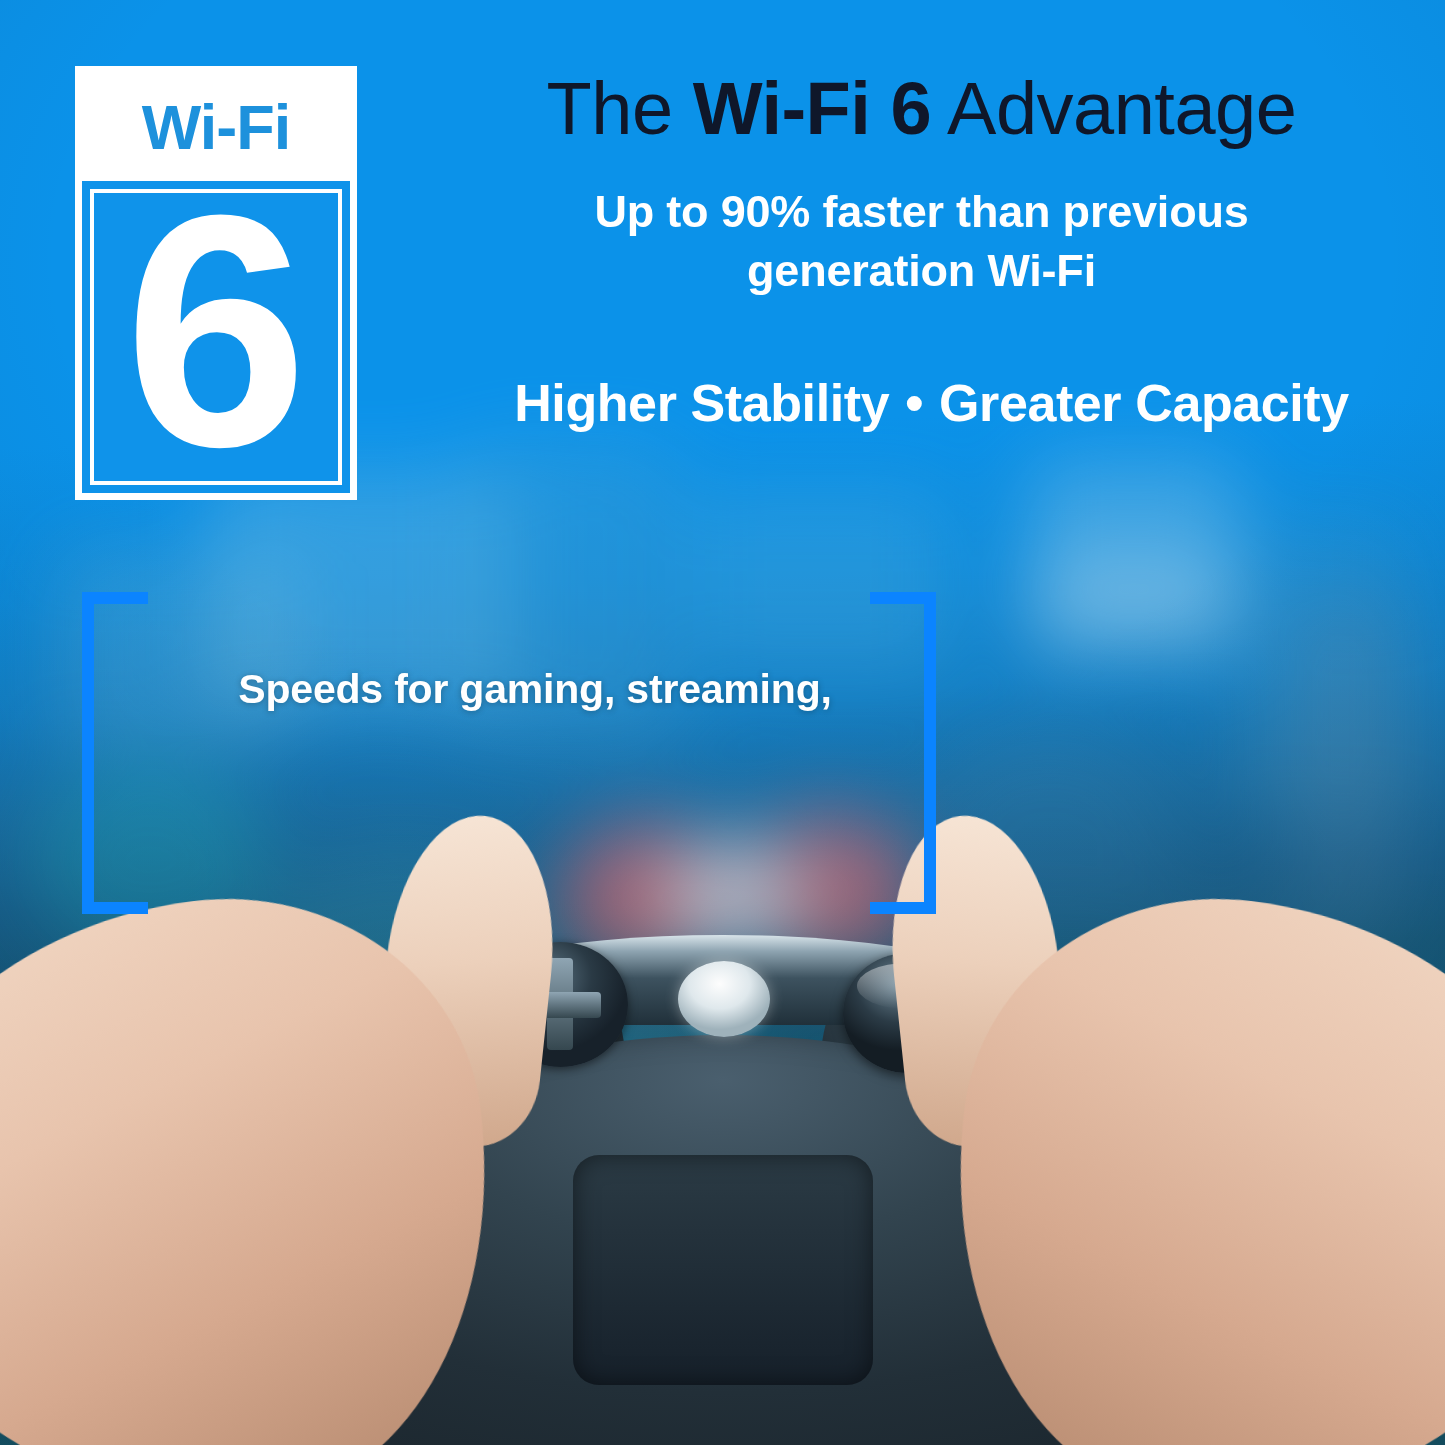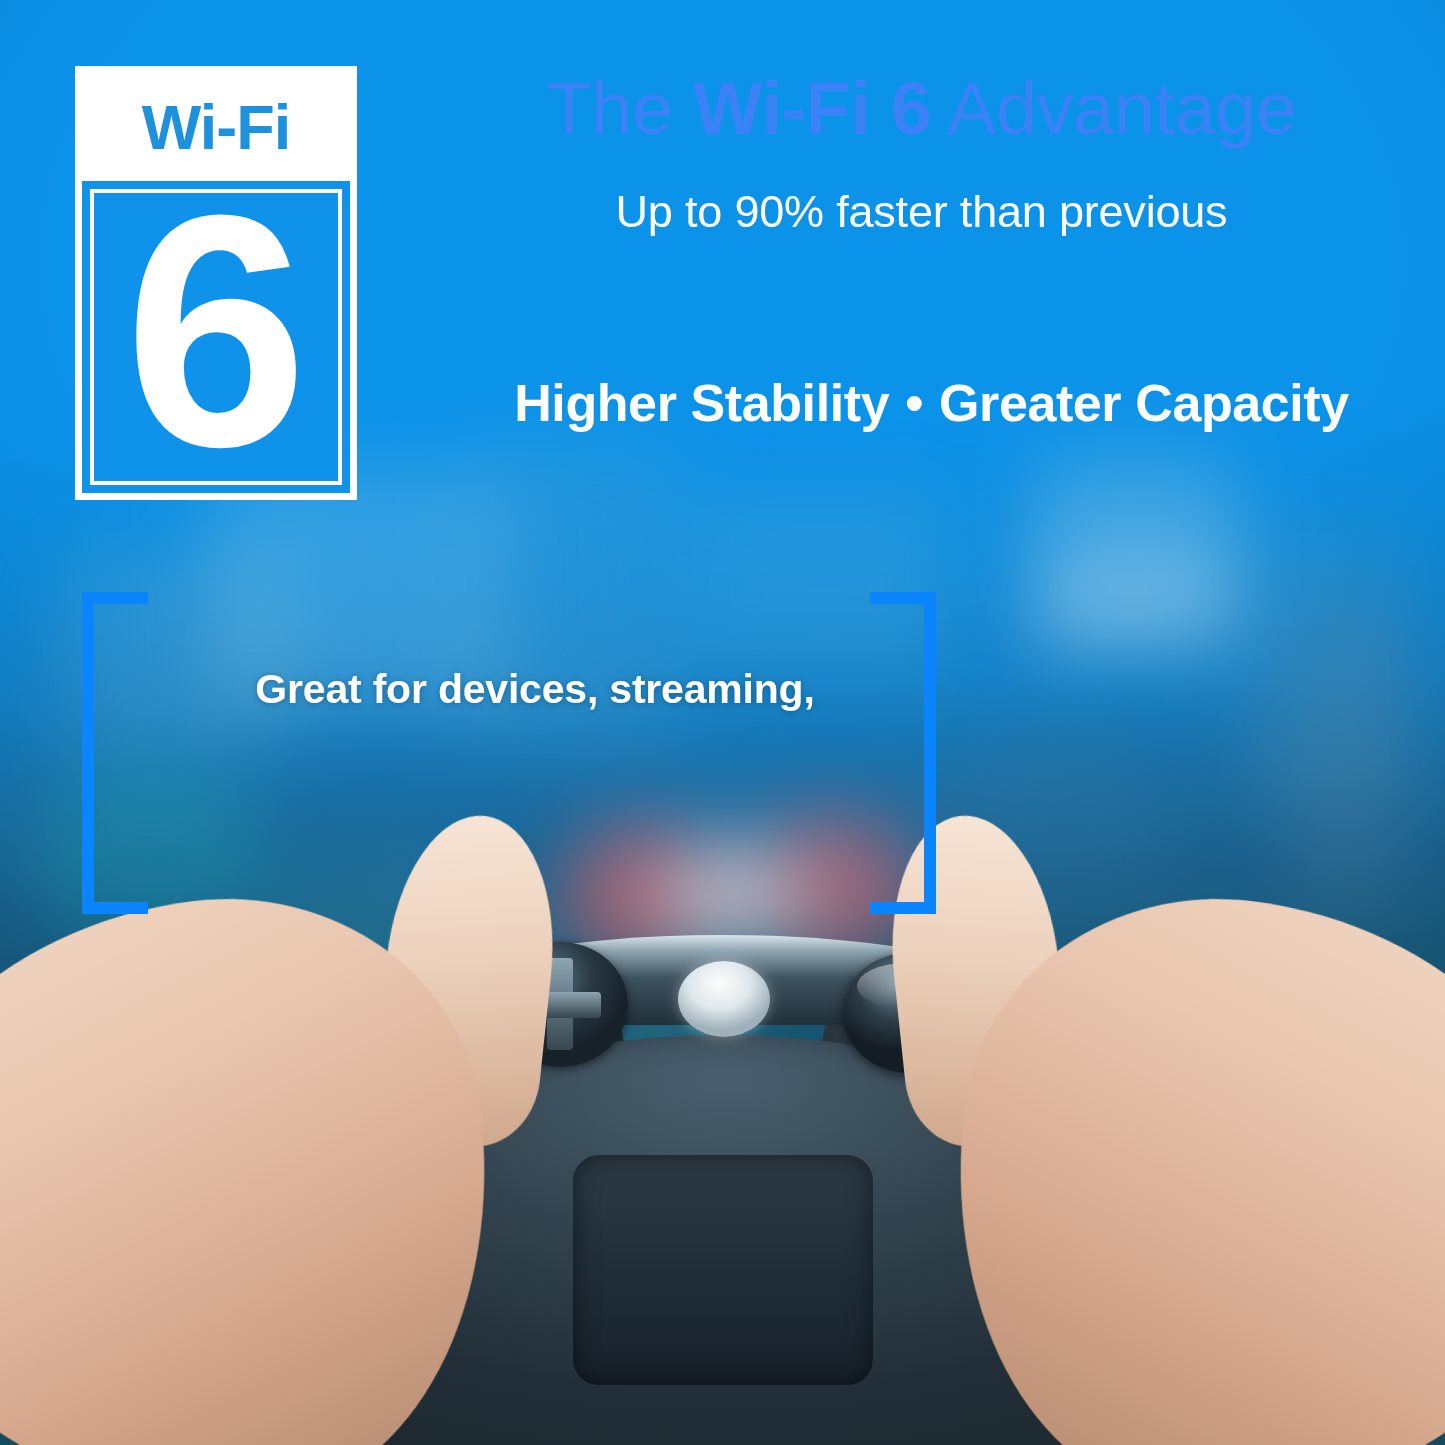--- a/index.html
+++ b/index.html
@@ -167,28 +167,28 @@
     color:#ffffff;font-weight:bold;font-size:330px;line-height:.74;
     margin-top:-12px;
     font-family:"Liberation Sans", sans-serif;
   }
 
   
   .head{
     position:absolute;left:448px;top:70px;right:50px;
   }
   .title{
-    color:#3b82f6;font-size:74px;line-height:1.05;
+    color:#0f172a;font-size:74px;line-height:1.05;
     font-weight:normal;margin:0;white-space:nowrap;
     letter-spacing:-.5px;
   }
   .title .strong{ font-weight:bold; }
   .subtitle{
     color:#ffffff;font-size:45px;line-height:1.32;
-    font-weight:normal;margin:34px 0 0 0;
+    font-weight:bold;margin:34px 0 0 0;
     letter-spacing:-.2px;
   }
   .features{
     position:absolute;left:448px;top:368px;right:30px;
     color:#ffffff;font-size:52px;line-height:1.38;font-weight:bold;
     letter-spacing:-.4px;white-space:nowrap;
   }
   .features .dot{ padding:0 16px; }
 
   
@@ -260,33 +260,33 @@
     <div class="logo-band">
       <span class="logo-wifi">Wi-Fi</span>
     </div>
     <div class="logo-panel">
       <span class="logo-six">6</span>
     </div>
   </div>
 
   <div class="head">
     <h1 class="title"><span>The </span><span class="strong">Wi-Fi 6</span><span> Advantage</span></h1>
-    <p class="subtitle"><span>Up to 90% faster than previous</span><br></p>
+    <p class="subtitle"><span>Up to 90% faster than previous</span><br><span>generation Wi-Fi</span></p>
   </div>
 
   <div class="features">
     <div><span>Higher Stability</span><span class="dot">•</span><span>Greater Capacity</span></div>
   </div>
 
   <div class="bracket">
     <div class="bk v-l"></div>
     <div class="bk h-lt"></div>
     <div class="bk h-lb"></div>
     <div class="bk v-r"></div>
     <div class="bk h-rt"></div>
     <div class="bk h-rb"></div>
   </div>
 
   <div class="callout">
-    <div>Great for devices, streaming,</div>
+    <div>Speeds for gaming, streaming,</div>
   </div>
 
 </div>
 
 </body></html>

